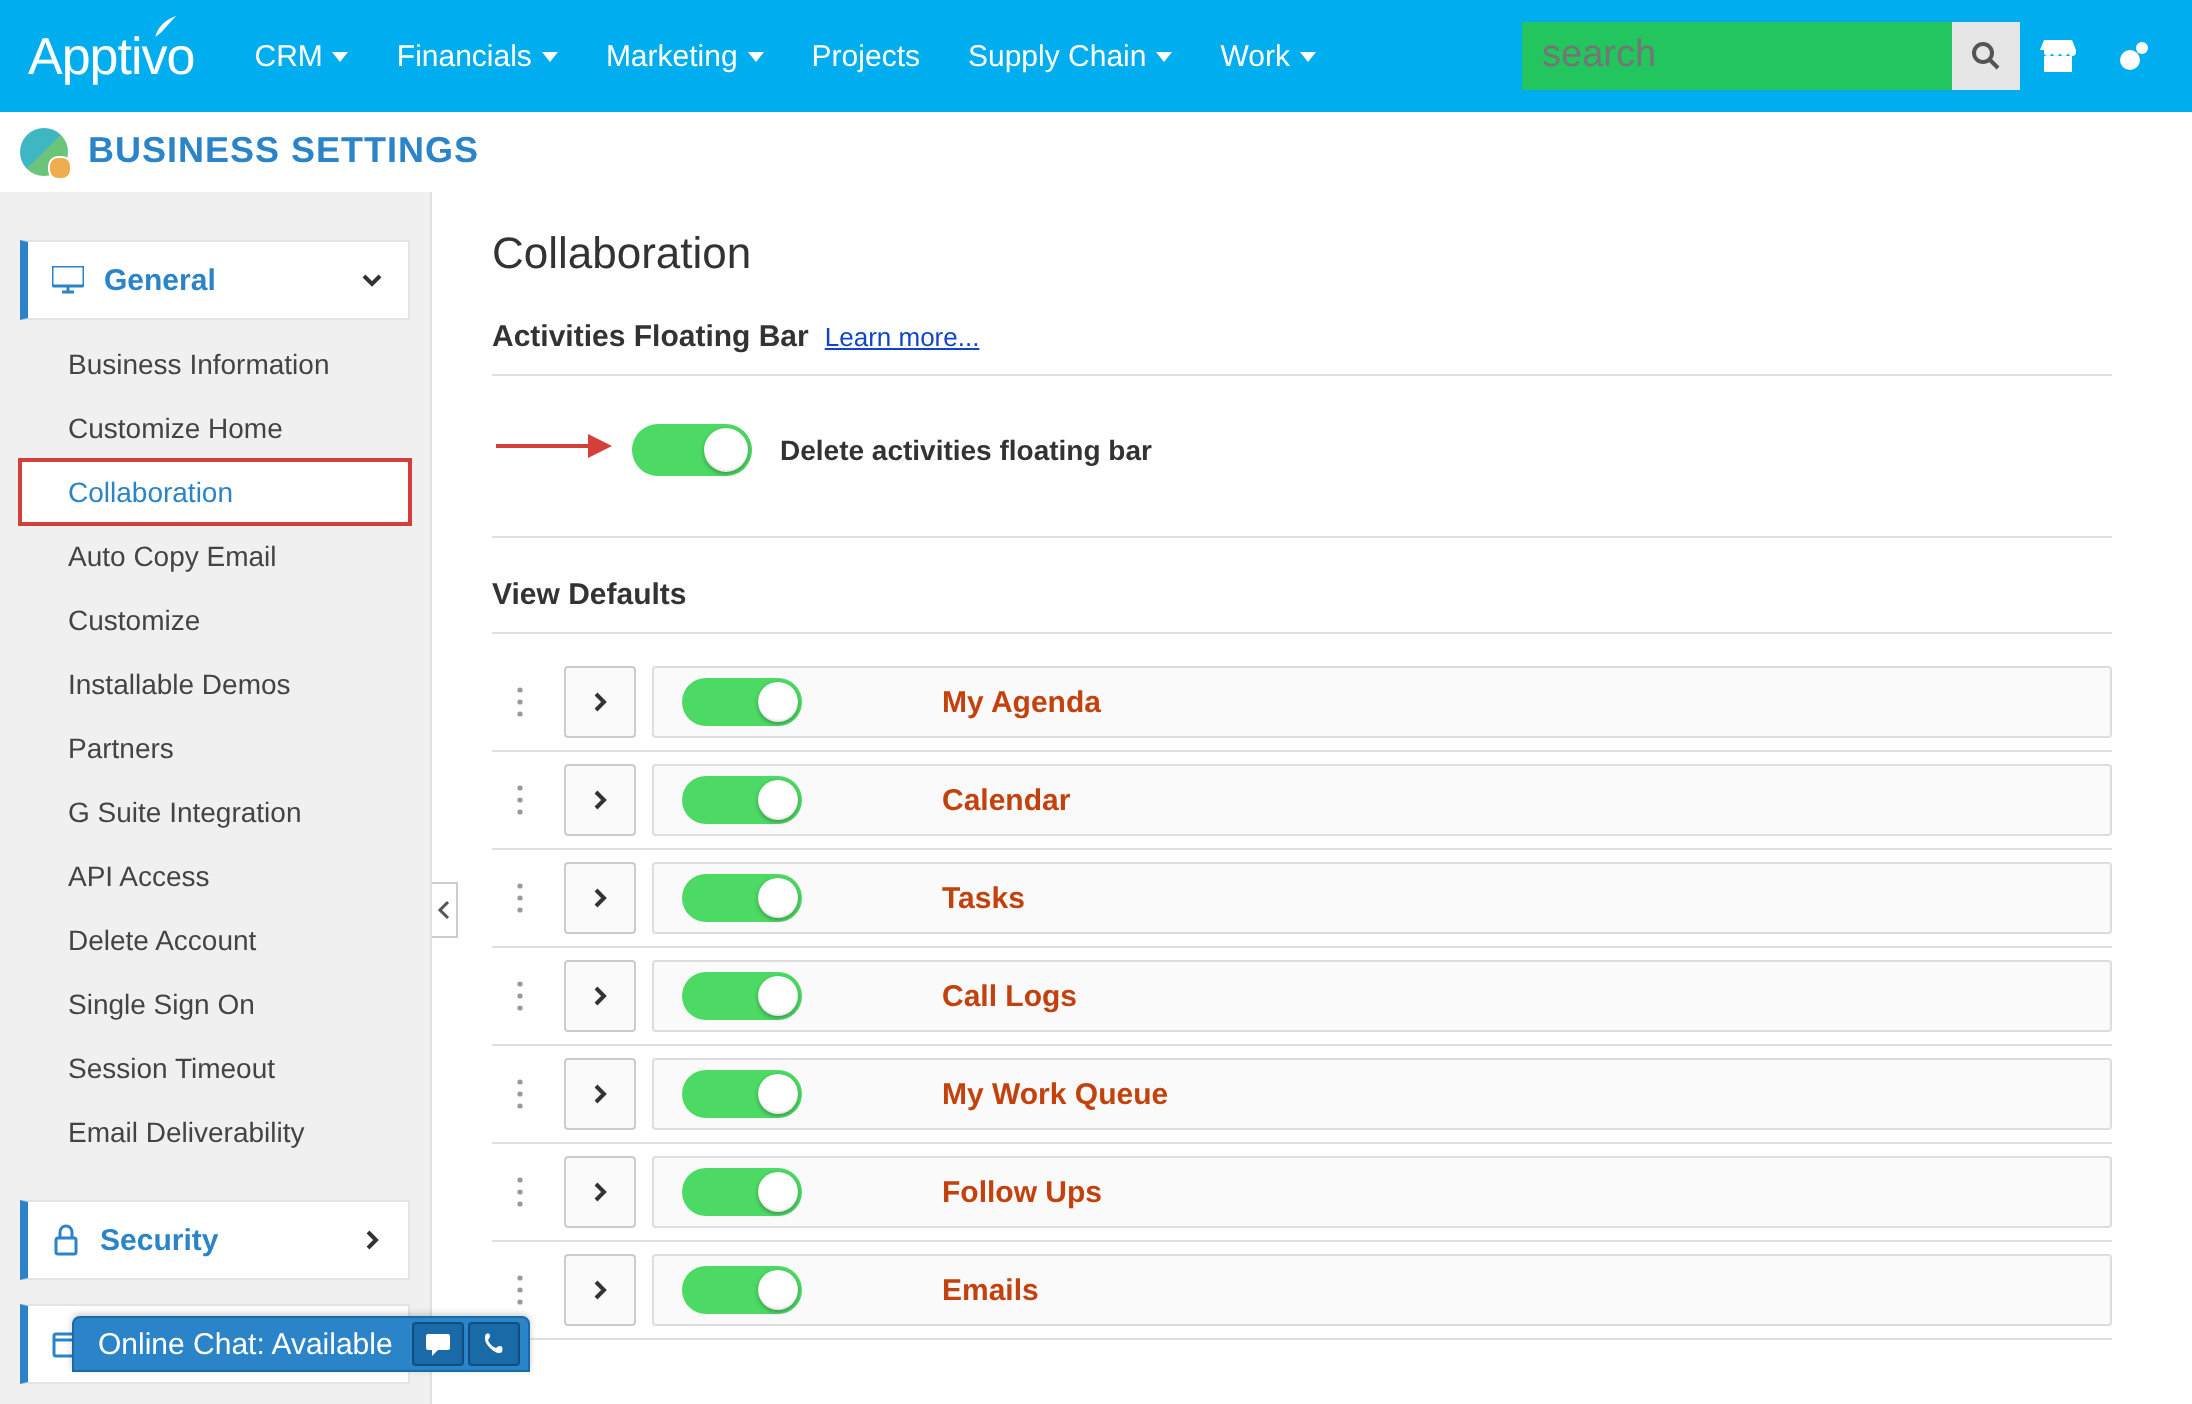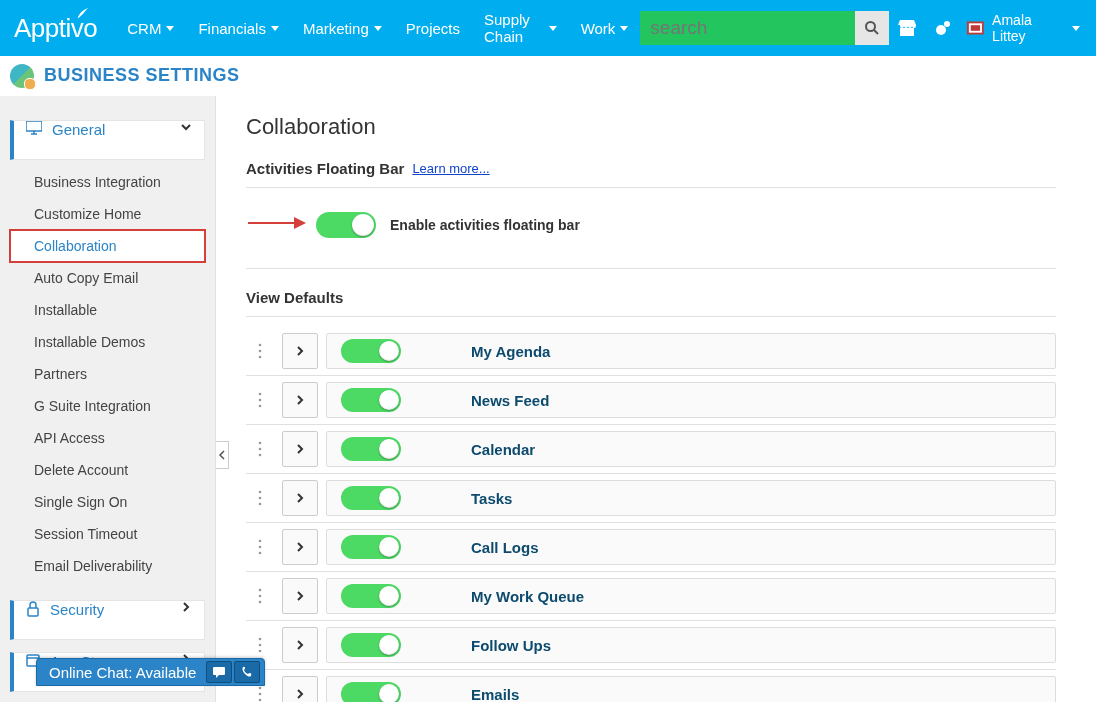--- a/index.html
+++ b/index.html
@@ -26,21 +26,21 @@
   .settings-icon::after { content:""; position:absolute; width:10px; height:10px; border-radius:5px; background:#f0ad4e; right:-2px; bottom:-2px; border:1px solid #fff;}
   .subheader-title { color: #2A84C7; font-size: 18px; font-weight: bold; letter-spacing: 0.5px; }
 
   
   .body-wrap { display:flex; height: calc(702px - 50px - 40px); position:relative; }
   .sidebar { width: 216px; background: #f0f0f0; border-right:1px solid #e0e0e0; padding: 24px 10px 0 10px; position:relative; }
   .main-scroll { flex:1; overflow-y:auto; position:relative; }
   .main { padding: 18px 40px 40px 30px; }
 
   
-  .sb-section { background:#fff; border:1px solid #e4e4e4; border-left: 4px solid #2A84C7; height: 40px; display:flex; padding: 0 12px; cursor:pointer; margin-bottom: 0; }
+  .sb-section { background:#fff; border:1px solid #e4e4e4; border-left: 4px solid #2A84C7; height: 40px; display:flex; align-items:center; padding: 0 12px; cursor:pointer; margin-bottom: 0; font-weight: bold; }
   .sb-section-label { color:#2A84C7; font-size:15px; flex:1; }
   .sb-section .sb-icon { margin-right:10px; color:#2A84C7; }
   .sb-chevron { color:#555; }
   .sb-items { padding: 6px 0 18px 0; }
   .sb-item { padding: 8px 12px 8px 24px; font-size:14px; color:#444; cursor:pointer; }
   .sb-item.active { color:#2A84C7; outline: 2px solid #d43f3a; outline-offset:-1px; background:#fff; }
   .sb-gap { height: 12px; }
 
   
   .collapse-handle { position:absolute; left:-1px; top:345px; width:14px; height:28px; background:#fff; border:1px solid #ccc; display:flex; align-items:center; justify-content:center; font-size:12px; cursor:pointer; z-index:5; }
@@ -68,21 +68,21 @@
 
   .subheading { font-weight:bold; font-size:15px; margin-bottom:10px; padding-bottom:10px; border-bottom:1px solid #e0e0e0; }
 
   
   .vd-row { display:flex; align-items:center; border-bottom:1px solid #e0e0e0; padding: 6px 0; gap: 8px; }
   .vd-drag { width:28px; display:flex; align-items:center; justify-content:center; color:#999; cursor:grab; }
   .vd-expand { width:36px; height:36px; border:1px solid #ccc; background:#fafafa; display:flex; align-items:center; justify-content:center; cursor:pointer; border-radius:2px; }
   .vd-main { flex:1; border:1px solid #ddd; background:#fafafa; height:36px; display:flex; align-items:center; padding: 0 14px; gap: 70px; border-radius:2px;}
   .vd-main .toggle { width:60px; height:24px; border-radius:12px; }
   .vd-main .toggle .knob { width:20px; height:20px; border-radius:10px; }
-  .vd-label { font-weight:bold; font-size:15px; color:#0c4a6e; }
+  .vd-label { font-weight:bold; font-size:15px; color:#c2410c; }
 
   
   .chat-bar { position:absolute; bottom:16px; left:36px; height:28px; background:#2A84C7; border:1px solid #1a6aa8; border-radius:4px 4px 0 0; display:flex; align-items:center; padding: 0 4px 0 12px; color:#fff; box-shadow:0 -1px 3px rgba(0,0,0,0.2);}
   .chat-text { font-size:15px; padding-right:8px; }
   .chat-btn { width:26px; height:22px; background:#1a6aa8; border:1px solid #0f4f80; margin-left:2px; display:flex; align-items:center; justify-content:center; border-radius:2px; cursor:pointer;}
 
   
   svg { display:block; }
 </style>
 </head>
@@ -138,29 +138,20 @@
     <svg width="20" height="18" viewBox="0 0 20 18">
         <path fill="#fff" d="M1 6 L3 1 H17 L19 6 V7 A2 2 0 0 1 15 7 A2 2 0 0 1 11 7 A2 2 0 0 1 7 7 A2 2 0 0 1 3 7 V6 Z M3 9 H17 V17 H3 Z"></path>
       </svg>
   </div>
   <div class="icon-wrap">
     <svg width="18" height="18" viewBox="0 0 18 18">
         <circle cx="7" cy="11" r="5" fill="#fff"></circle>
         <circle cx="13" cy="5" r="3" fill="#fff"></circle>
       </svg>
   </div>
-  <div class="user-block">
-    <svg width="18" height="14" viewBox="0 0 18 14">
-        <rect width="18" height="14" fill="#c13a3a"></rect>
-        <rect x="2" y="2" width="14" height="10" fill="#fff"></rect>
-        <rect x="4" y="4" width="10" height="6" fill="#c13a3a"></rect>
-      </svg>
-    <span>Amala Littey</span>
-    <span class="caret"></span>
-  </div>
 </div>
 
 <div class="subheader">
   <span class="settings-icon"></span>
   <span class="subheader-title">BUSINESS SETTINGS</span>
 </div>
 
 <div class="body-wrap">
   <div class="sidebar">
 
@@ -173,25 +164,25 @@
           </svg>
       </span>
       <span class="sb-section-label">General</span>
       <span class="sb-chevron">
         <svg width="12" height="12" viewBox="0 0 12 12">
             <path d="M2 4 L6 8 L10 4" fill="none" stroke="#333" stroke-width="2"></path>
           </svg>
       </span>
     </div>
     <div class="sb-items" id="sb-general">
-        <div class="sb-item">Business Integration</div>
+        <div class="sb-item">Business Information</div>
         <div class="sb-item">Customize Home</div>
         <div class="sb-item active">Collaboration</div>
         <div class="sb-item">Auto Copy Email</div>
-        <div class="sb-item">Installable</div>
+        <div class="sb-item">Customize</div>
         <div class="sb-item">Installable Demos</div>
         <div class="sb-item">Partners</div>
         <div class="sb-item">G Suite Integration</div>
         <div class="sb-item">API Access</div>
         <div class="sb-item">Delete Account</div>
         <div class="sb-item">Single Sign On</div>
         <div class="sb-item">Session Timeout</div>
         <div class="sb-item">Email Deliverability</div>
       </div>
 
@@ -242,21 +233,21 @@
       </div>
 
       <div class="toggle-row">
         <svg class="arrow-annot" viewBox="0 0 60 30">
             <line x1="2" y1="15" x2="48" y2="15" stroke="#d43f3a" stroke-width="2"></line>
             <polygon points="48,9 60,15 48,21" fill="#d43f3a"></polygon>
           </svg>
         <div class="toggle on" id="enable-toggle">
             <div class="knob"></div>
           </div>
-        <span style="font-weight:bold;">Enable activities floating bar</span>
+        <span style="font-weight:bold;">Delete activities floating bar</span>
       </div>
 
       <div class="subheading">View Defaults</div>
       <div id="vd-list">
           <div class="vd-row">
             <div class="vd-drag">
               <svg width="6" height="16" viewBox="0 0 6 16">
                 <circle cx="3" cy="2" r="1.3" fill="#999"></circle>
                 <circle cx="3" cy="8" r="1.3" fill="#999"></circle>
                 <circle cx="3" cy="14" r="1.3" fill="#999"></circle>
@@ -265,40 +256,20 @@
             <div class="vd-expand">
               <svg width="10" height="12" viewBox="0 0 10 12">
                 <path d="M3 2 L7 6 L3 10" fill="none" stroke="#333" stroke-width="2"></path>
               </svg>
             </div>
             <div class="vd-main">
               <div class="toggle on">
                 <div class="knob"></div>
               </div>
               <span class="vd-label">My Agenda</span>
-            </div>
-          </div>
-          <div class="vd-row">
-            <div class="vd-drag">
-              <svg width="6" height="16" viewBox="0 0 6 16">
-                <circle cx="3" cy="2" r="1.3" fill="#999"></circle>
-                <circle cx="3" cy="8" r="1.3" fill="#999"></circle>
-                <circle cx="3" cy="14" r="1.3" fill="#999"></circle>
-              </svg>
-            </div>
-            <div class="vd-expand">
-              <svg width="10" height="12" viewBox="0 0 10 12">
-                <path d="M3 2 L7 6 L3 10" fill="none" stroke="#333" stroke-width="2"></path>
-              </svg>
-            </div>
-            <div class="vd-main">
-              <div class="toggle on">
-                <div class="knob"></div>
-              </div>
-              <span class="vd-label">News Feed</span>
             </div>
           </div>
           <div class="vd-row">
             <div class="vd-drag">
               <svg width="6" height="16" viewBox="0 0 6 16">
                 <circle cx="3" cy="2" r="1.3" fill="#999"></circle>
                 <circle cx="3" cy="8" r="1.3" fill="#999"></circle>
                 <circle cx="3" cy="14" r="1.3" fill="#999"></circle>
               </svg>
             </div>

